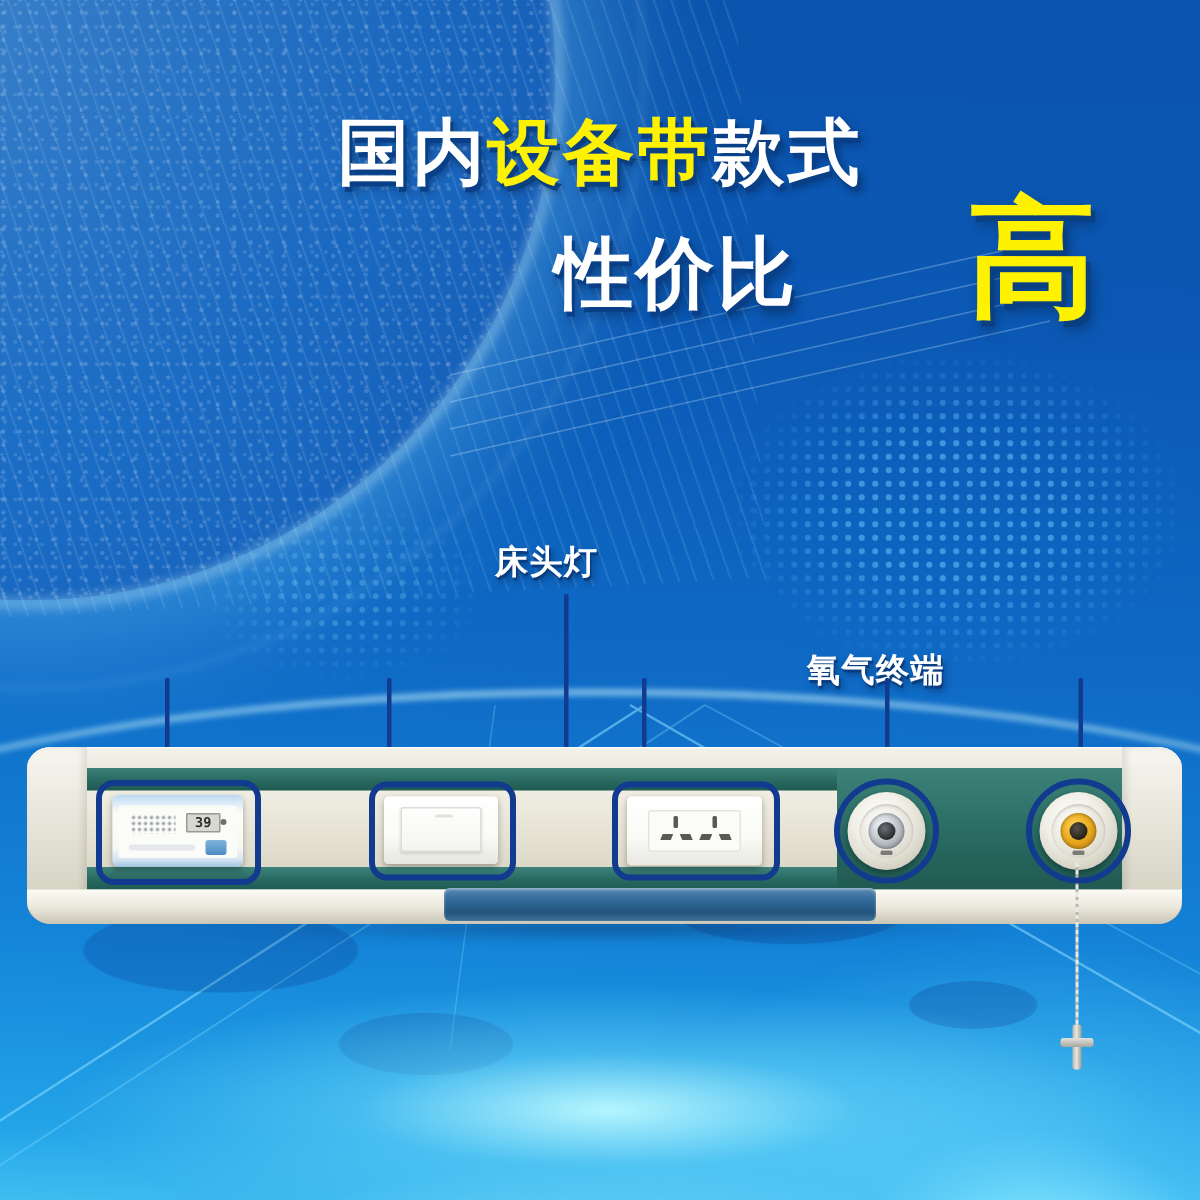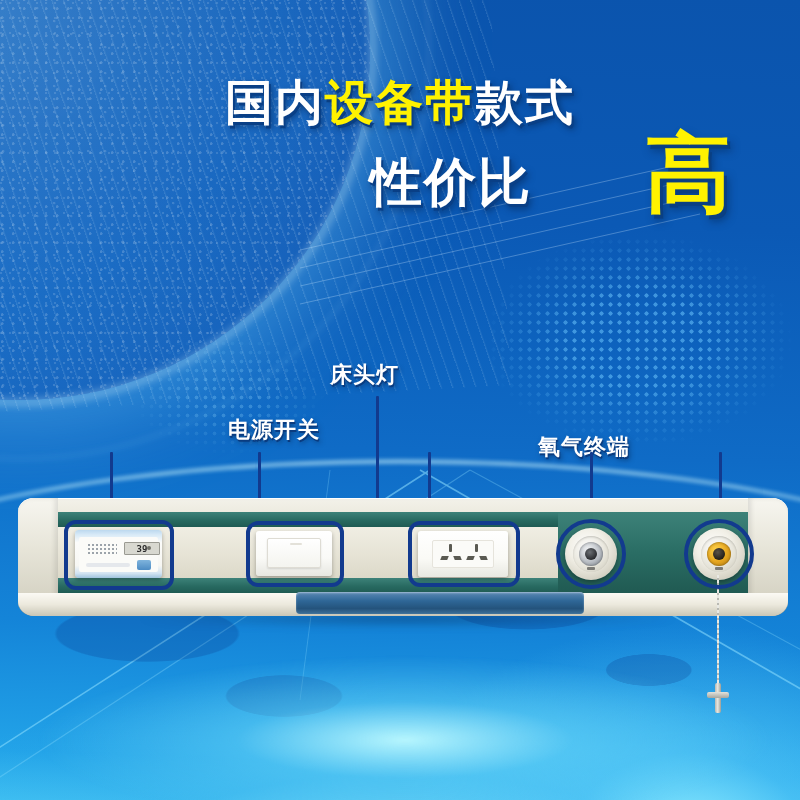--- a/index.html
+++ b/index.html
@@ -89,21 +89,21 @@
   }
 
   
   .headline{ position:absolute; left:0; top:78px; width:800px; text-align:center; }
   .h-line1{
     font-size:48px; font-weight:bold; letter-spacing:2px; line-height:1;
     color:#ffffff;
     text-shadow:2px 3px 0 #093f86, 3px 4px 6px rgba(4,30,70,.55);
   }
   .h-line1 .accent{ color:#fff200; text-shadow:2px 3px 0 #0a3f82, 3px 4px 6px rgba(4,30,70,.5); }
-  .h-line2{ margin-top:18px; position:relative; height:70px; }
+  .h-line2{ margin-top:18px; position:relative; height:70px;font-family:Liberation Serif, serif; }
   .h-line2 .txt{
     position:absolute; left:370px; top:4px;
     font-size:52px; font-weight:bold; letter-spacing:2px; color:#ffffff;
     text-shadow:2px 3px 0 #093f86, 3px 5px 7px rgba(4,30,70,.55);
   }
   .h-line2 .big{
     position:absolute; left:645px; top:-14px;
     font-size:86px; font-weight:bold; color:#fff200; line-height:1;
     text-shadow:3px 4px 0 #0a3f82, 4px 6px 9px rgba(4,30,70,.5);
   }
@@ -170,21 +170,21 @@
     background:linear-gradient(180deg,#bcd9ef 0%,#d8eaf7 10%,#fcfcfa 26%,#f7f7f3 74%,#d3e4f2 90%,#9fc3de 100%);
     box-shadow:0 2px 4px rgba(0,0,0,.3);
   }
   .ic-face{ position:absolute; left:4px; top:7px; right:4px; bottom:6px; background:#fbfbf8; border-radius:2px; }
   .ic-speaker{
     position:absolute; left:8px; top:6px; width:30px; height:13px;
     background-image:radial-gradient(circle, rgba(120,130,140,.85) 0 .9px, transparent 1.3px);
     background-size:4px 4px; opacity:.85;
   }
   .ic-disp{
-    position:absolute; left:45px; top:5px; width:36px; height:13px;
+    position:absolute; left:45px; top:5px; width:23px; height:13px;
     background:#d8d8d0; border:1px solid #9a9a92; border-radius:1px;
     font-size:9px; line-height:12px; text-align:center; color:#2b2b2b;
     font-family:"DejaVu Sans Mono","Liberation Mono",monospace; font-weight:bold;
   }
   .ic-led{ position:absolute; left:68px; top:9px; width:4px; height:4px; border-radius:50%; background:#6f6f68; }
   .ic-slot{ position:absolute; left:7px; top:26px; width:44px; height:4px; background:#e5e8ec; border-radius:2px; }
   .ic-btn{
     position:absolute; left:58px; top:23px; width:14px; height:10px; border-radius:2px;
     background:linear-gradient(180deg,#7fb4dd,#4d8cc4);
   }
@@ -292,21 +292,20 @@
     <div class="h-line1"><span>国内</span><span class="accent">设备带</span><span>款式</span></div>
     <div class="h-line2">
       <span class="txt">性价比</span>
       <span class="big">高</span>
     </div>
   </div>
 
   <div class="labels">
     <div class="leader" style="left:110px; top:452px; height:78px;"></div>
 
-    <div class="label" style="left:228px; top:415px;">电源开关</div>
     <div class="leader" style="left:258px; top:452px; height:78px;"></div>
 
     <div class="label" style="left:330px; top:360px;">床头灯</div>
     <div class="leader" style="left:376px; top:396px; height:212px;"></div>
 
     <div class="leader" style="left:428px; top:452px; height:78px;"></div>
 
     <div class="label" style="left:538px; top:415px;margin-top:17px;">氧气终端</div>
     <div class="leader" style="left:590px; top:452px; height:80px;"></div>
 

